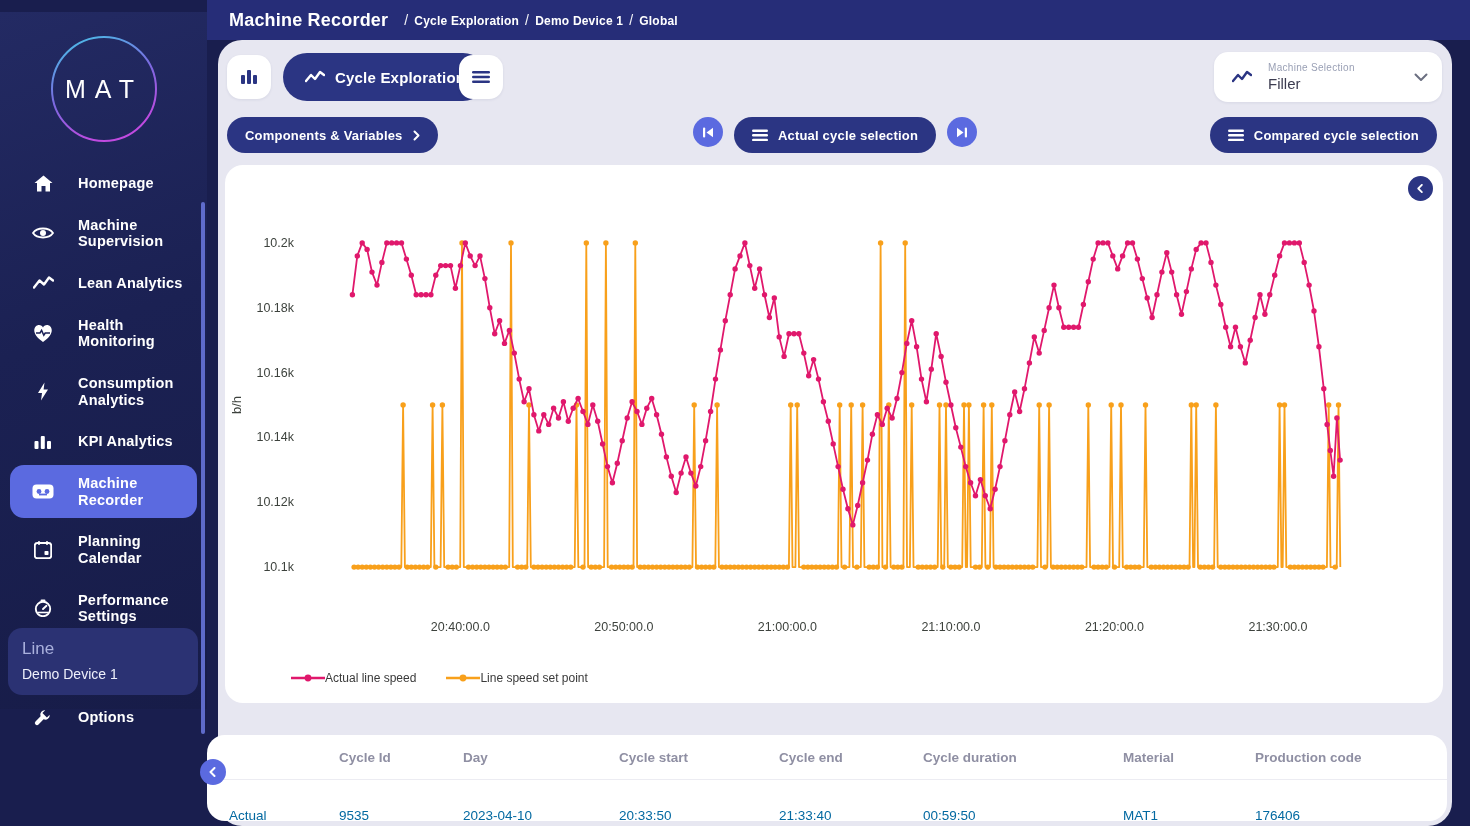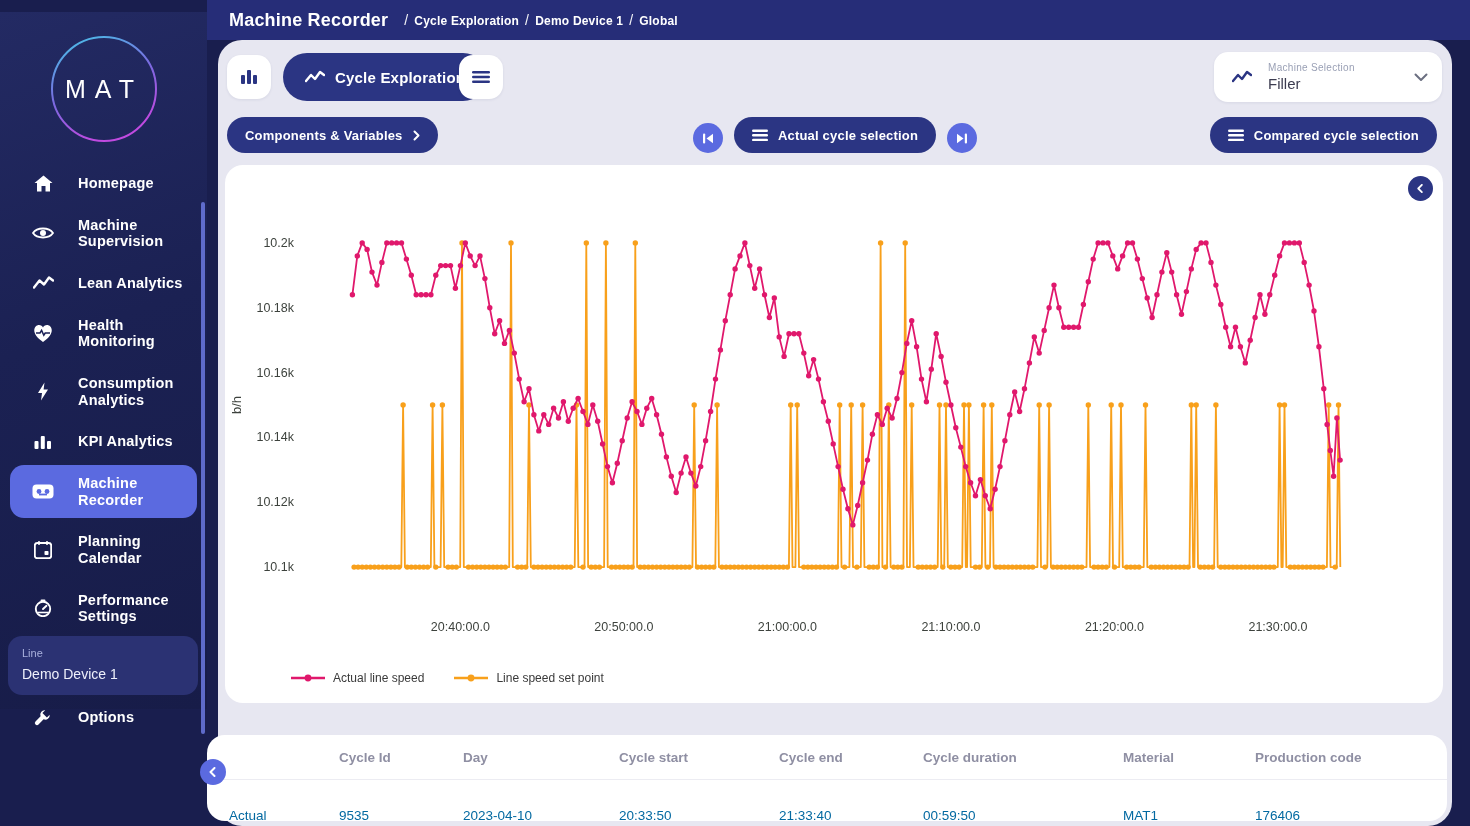--- a/index.html
+++ b/index.html
@@ -13,21 +13,21 @@
   .nav { display:flex; flex-direction:column; margin-top:18px; }
   .nav-item { display:flex; align-items:center; gap:24px; padding:10px 12px 10px 22px;
               margin:2.5px 10px; border-radius:14px; color:#fff; cursor:pointer; }
   .nav-item .ni-icon { width:22px; min-width:22px; display:flex; justify-content:center; }
   .nav-item .ni-label { font-size:14.5px; font-weight:700; line-height:1.15; letter-spacing:.2px; }
   .nav-item.active { background:#5b6ae0; }
   .scroll-track { position:absolute; right:2px; top:190px; width:4px; height:532px;
                   background:#6b79e0; border-radius:3px; opacity:.85; }
   .side-footer { position:absolute; left:8px; right:9px; bottom:14px; background:#2b3273;
                  border-radius:14px; padding:11px 14px 13px; }
-  .side-footer .sf-label { color:#aab1dd; font-size:11px; }
+  .side-footer .sf-label { color:#aab1dd; font-size:17px; }
   .side-footer .sf-value { color:#eef0fb; font-size:14px; margin-top:7px; }
   .collapse-btn { position:absolute; width:26px; height:26px; border-radius:50%; background:#5b6ae0;
                   color:#fff; display:flex; align-items:center; justify-content:center; z-index:30; cursor:pointer; }
   .collapse-btn svg { display:block; }
   #sideCollapse { left:200px; top:759px; }
 
   
   .header { position:absolute; left:207px; top:0; right:0; height:40px; background:#262d78;
             display:flex; align-items:center; padding:0 22px; color:#fff; z-index:4; }
   .header .title { font-size:18px; font-weight:800; letter-spacing:.2px; }
@@ -57,32 +57,32 @@
   .sc-label { font-size:10px; color:#9aa0b5; letter-spacing:.3px; }
   .sc-value { font-size:15px; color:#3c3c50; margin-top:2px; }
 
   
   .row2 { position:absolute; left:8px; right:8px; top:77px; height:36px; }
   .pill-sm { height:36px; background:#2b3583; border-radius:18px; display:inline-flex;
              align-items:center; gap:10px; padding:0 18px; color:#fff; cursor:pointer; }
   .pill-sm .ps-label { font-size:13px; font-weight:700; letter-spacing:.2px; }
   .components { position:absolute; left:1px; top:0; }
   .center-group { position:absolute; left:0; right:0; top:0; display:flex; justify-content:center;
-                  align-items:flex-end; gap:11px; }
+                  align-items:flex-start; gap:11px; }
   .round-btn { width:30px; height:30px; border-radius:50%; background:#5b6ae0; display:flex;
                align-items:center; justify-content:center; cursor:pointer; }
   .compared { position:absolute; right:7px; top:0; }
 
   
   .chart-card { position:absolute; left:7px; top:125px; width:1218px; height:538px; background:#fff;
                 border-radius:18px; }
   #chartCollapse { right:10px; top:11px; position:absolute; background:#2b3583; width:25px; height:25px; }
   .chart-svg { position:absolute; left:0; top:22px; width:1216px; height:468px; }
   .legend { position:absolute; left:66px; bottom:18px; display:flex; gap:30px; align-items:center; }
-  .legend-item { display:flex; align-items:center; gap:8px; cursor:pointer; }
+  .legend-item { display:flex; align-items:center; gap:0; cursor:pointer; }
   .legend-item .lg-text { font-size:12px; color:#3a3a3a; }
 
   
   .table-card { position:absolute; left:-11px; top:695px; width:1240px; height:86px; background:#fff;
                 border-radius:18px; overflow:hidden; }
   .tgrid { display:grid; grid-template-columns:110px 124px 156px 160px 144px 200px 132px 1fr;
            align-items:center; }
   .thead { height:45px; border-bottom:1px solid #ececf2; }
   .thead .th { font-size:13.5px; font-weight:700; color:#8f8fa3; }
   .trow { height:40px; }

